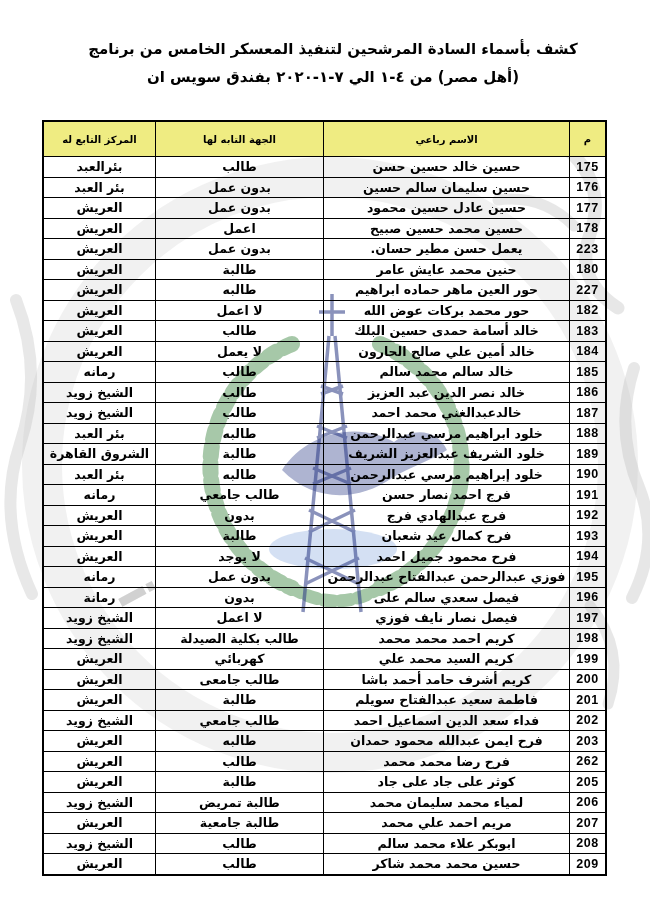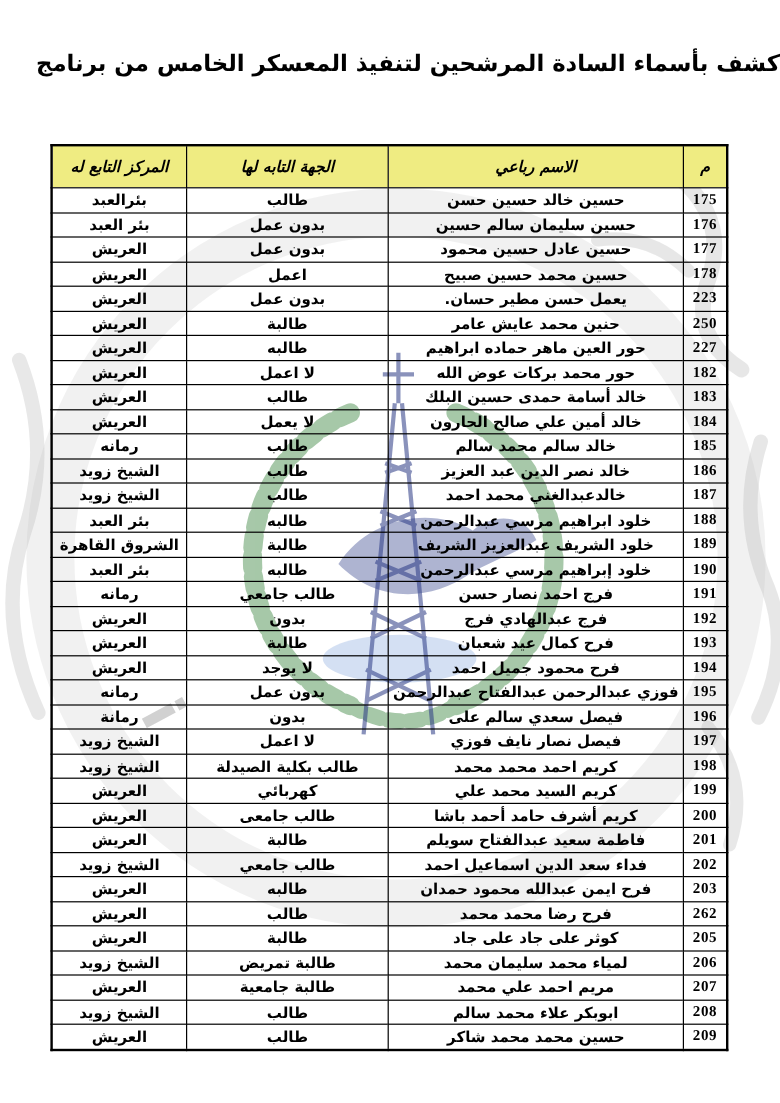--- a/index.html
+++ b/index.html
@@ -5,39 +5,39 @@
   html,body{margin:0;padding:0;background:#ffffff;}
   .page{
     position:relative;width:650px;height:919px;background:#fff;overflow:hidden;
     font-family:"DejaVu Sans",sans-serif;direction:rtl;
   }
   
   .wm-layer{position:absolute;top:0;left:0;width:650px;height:919px;z-index:1;pointer-events:none;}
   
   .doc-title{
     position:absolute;top:36px;left:16px;right:0;z-index:2;
-    text-align:right;font-size:19px;font-weight:bold;color:#000;line-height:1.85;
+    text-align:center;font-size:15px;font-weight:bold;color:#000;line-height:1.85;
   }
   
   table.roster{
     position:absolute;top:120px;left:42px;width:558px;z-index:2;
     border-collapse:collapse;table-layout:fixed;direction:rtl;
     border:2px solid #000;
   }
   table.roster th,table.roster td{
     border:1.5px solid #000;padding:0;margin:0;
     text-align:center;vertical-align:middle;font-weight:bold;color:#000;
     white-space:nowrap;overflow:hidden;background:transparent;
   }
   table.roster thead th{
-    background:var(--header-bg,#efec82);height:34px;font-size:13px;font-style:italic;
+    background:var(--header-bg,#efec82);height:34px;font-size:10px;
   }
   table.roster tbody td{height:19.5px;font-size:12.5px;}
   .col-num{width:35px;}
-  td.col-num{font-family:Liberation Serif, serif;font-size:15px;letter-spacing:0.5px;}
+  td.col-num{font-family:Liberation Sans, sans-serif;font-size:15px;letter-spacing:0.5px;}
   .col-name{width:245px;}
   .col-entity{width:167px;}
   .col-center{width:111px;}
   td.hl{background:var(--highlight-bg,rgba(246,242,140,0.85));}
   td.hl-partial{
     background:linear-gradient(to left,
       rgba(246,242,140,0) 0%,rgba(246,242,140,0.15) 14%,
       var(--highlight-bg,rgba(246,242,140,0.85)) 42%,
       var(--highlight-bg,rgba(246,242,140,0.85)) 100%);
   }
@@ -72,20 +72,21 @@
                M 321 394 L 343 386 M 343 394 L 321 386"></path>
     </g>
     <path fill="#2b3a85" opacity="0.38" d="M 282 470 C 305 434 356 420 394 442 C 414 426 438 430 447 450 C 430 461 410 467 392 478 C 356 503 312 501 282 470 Z"></path>
     <text font-size="50" font-weight="bold" fill="#c6c6c6" opacity="0.8" letter-spacing="8" font-family="DejaVu Sans, sans-serif">
       <textPath href="#seal-arc" startOffset="8%">northsinai</textPath>
     </text>
   </svg>
 
   <div class="doc-title">
     <span>كشف بأسماء السادة المرشحين لتنفيذ المعسكر الخامس من برنامج</span><br>
+    <span>(أهل مصر) من   ٤-١ الي   ٧-١-٢٠٢٠   بفندق سويس ان</span>
   </div>
 
   <table class="roster">
     <thead>
       <tr>
         <th class="col-num">م</th>
         <th class="col-name">الاسم رباعي</th>
         <th class="col-entity">الجهة التابه لها</th>
         <th class="col-center">المركز التابع له</th>
       </tr>
@@ -115,21 +116,21 @@
       <td class="col-entity">اعمل</td>
       <td class="col-center">العريش</td>
     </tr>
         <tr>
       <td class="col-num">223</td>
       <td class="col-name">يعمل حسن مطير حسان.</td>
       <td class="col-entity">بدون عمل</td>
       <td class="col-center">العريش</td>
     </tr>
         <tr>
-      <td class="col-num">250</td>
+      <td class="col-num">180</td>
       <td class="col-name">حنين محمد عايش عامر</td>
       <td class="col-entity">طالبة</td>
       <td class="col-center">العريش</td>
     </tr>
         <tr>
       <td class="col-num">227</td>
       <td class="col-name">حور العين ماهر حماده ابراهيم</td>
       <td class="col-entity">طالبه</td>
       <td class="col-center">العريش</td>
     </tr>

